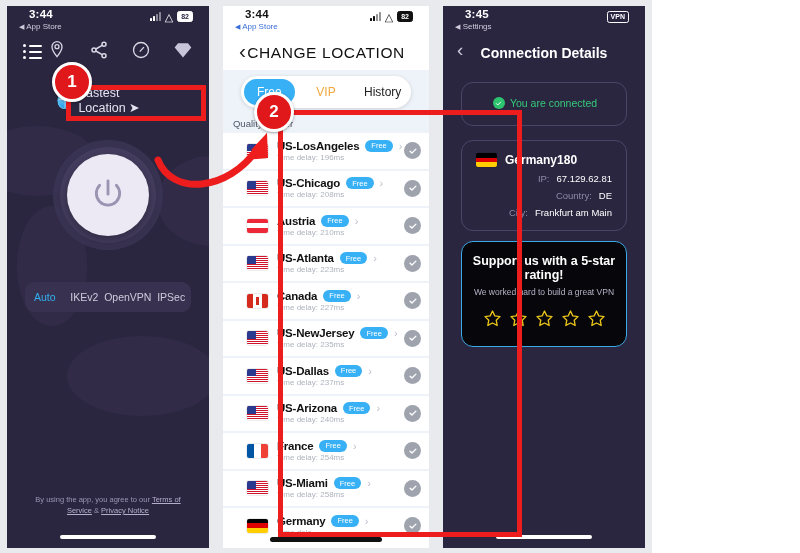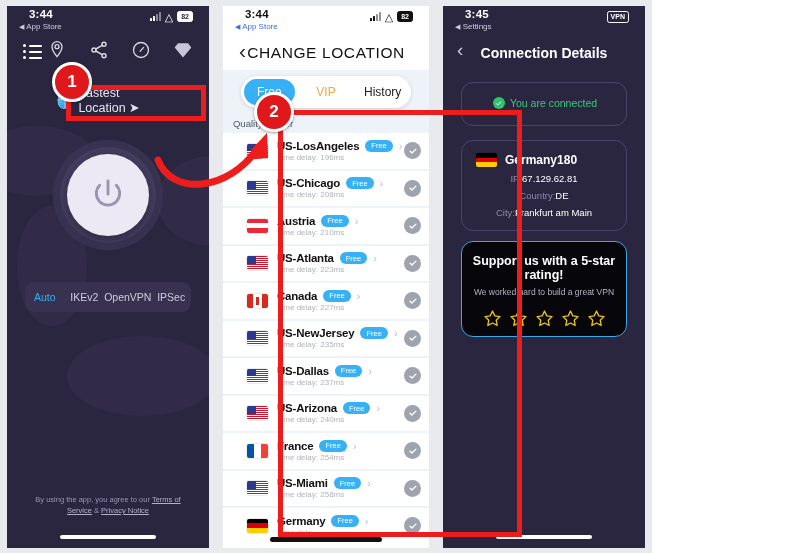--- a/index.html
+++ b/index.html
@@ -139,26 +139,26 @@
      padding:12px 14px;}
   .conn-row{display:flex;align-items:center;justify-content:center;gap:5px;
      color:#35c97a;font-size:10.5px;}
   .shield{width:12px;height:12px;border-radius:50%;background:#2ec46f;
      display:flex;align-items:center;justify-content:center;}
   .shield svg{width:7px;height:7px;}
   .timer{text-align:center;color:#fff;font-size:22px;font-weight:bold;letter-spacing:.5px;margin-top:5px;}
 
   .srv-card-title{display:flex;align-items:center;gap:8px;}
   .srv-card-title .name{color:#fff;font-size:12px;font-weight:bold;}
-  .kv{display:flex;justify-content:center;margin-top:6px;font-size:9.5px;}
+  .kv{display:flex;justify-content:flex-end;margin-top:6px;font-size:9.5px;gap:7px;}
   .kv .k{color:#8e88a8;}
   .kv .v{color:#fff;}
 
   .rate{margin:10px 18px 0 18px;background:#06060b;border:1px solid #3aa9e8;
-     border-radius:12px;padding:12px 10px 4px 10px;text-align:center;}
+     border-radius:12px;padding:12px 10px 14px 10px;text-align:center;}
   .rate-t{color:#fff;font-size:12.5px;font-weight:bold;}
   .rate-s{color:#b6b2c6;font-size:8.5px;margin-top:5px;}
   .stars{margin-top:12px;display:flex;justify-content:center;gap:7px;}
   .stars svg{width:19px;height:19px;}
 
   
   .anno{position:absolute;pointer-events:none;}
   .hl-box{border:5px solid #ee1d1d;box-sizing:border-box;}
   .badge{width:34px;height:34px;border-radius:50%;background:#e0171b;
      border:3px solid #ffffff;color:#fff;font-size:17px;font-weight:bold;

